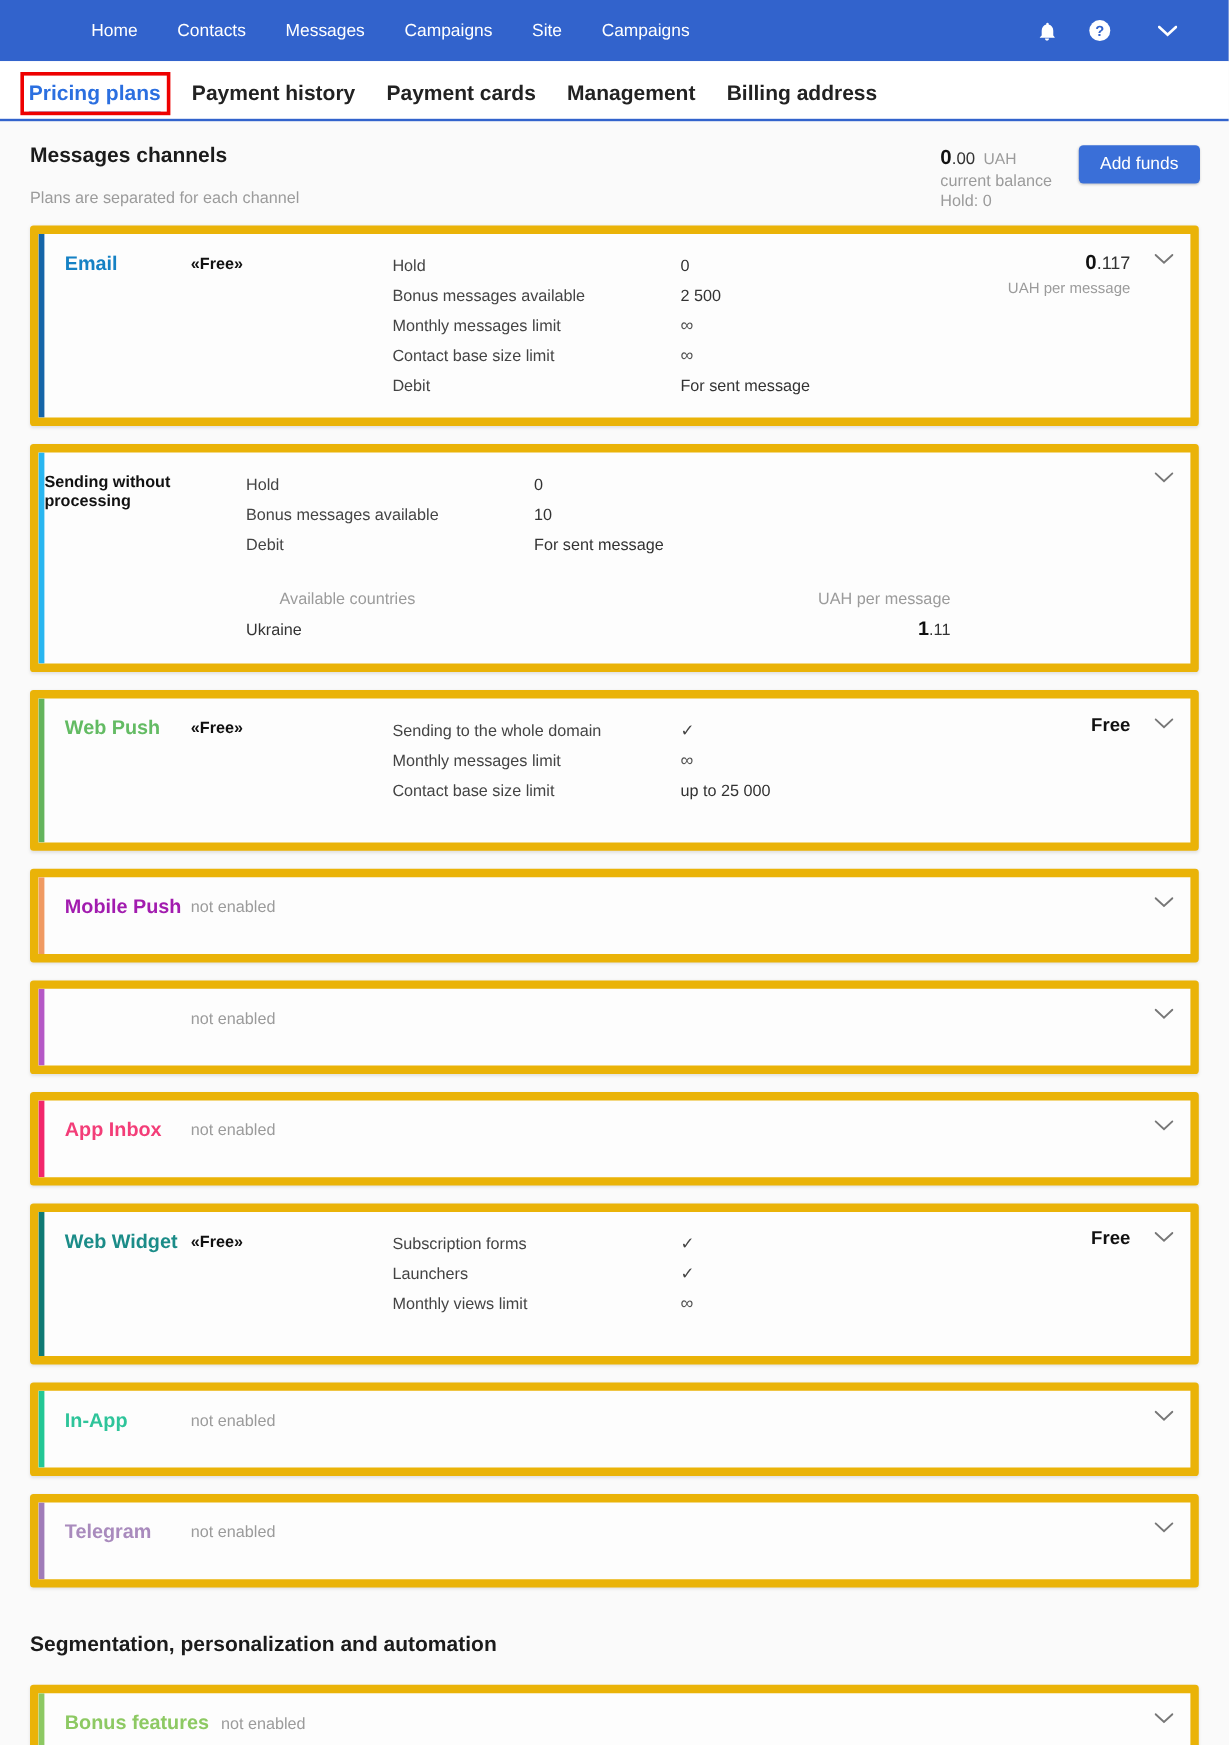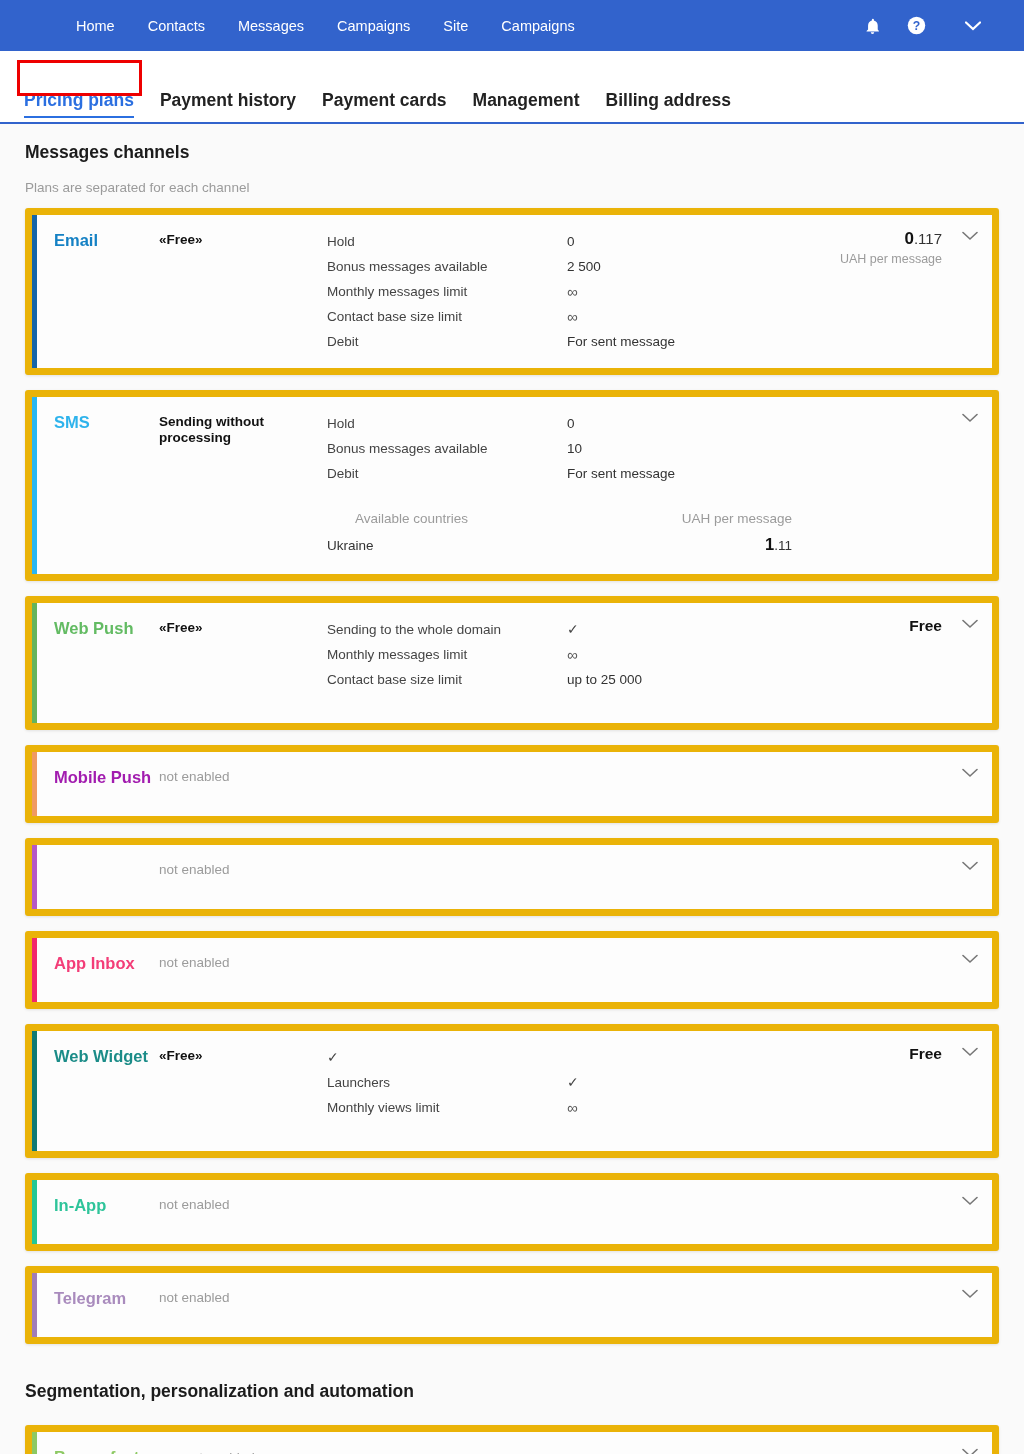--- a/index.html
+++ b/index.html
@@ -39,21 +39,21 @@
     width: 44px; height: 44px;
     display: flex; align-items: center; justify-content: center;
     cursor: pointer;
   }
   .nav-icon svg { display: block; }
   .chev-wrap { width: 70px; height: 44px; display:flex; align-items:center; justify-content:center; cursor:pointer;}
 
   
   .tabbar {
     background: #ffffff;
-    height: 73px;
+    height: 50px;
     position: relative;
     display: flex;
     align-items: flex-end;
     padding-left: 24px;
     border-bottom: 2px solid #3263cc;
   }
   .tab {
     font-size: 17.5px;
     font-weight: bold;
     color: #222222;
@@ -277,20 +277,30 @@
   <div class="tab-highlight" style="border-color: rgb(238, 0, 0);"></div>
 </div>
 
 <div class="page">
 
   <div class="sec-head">
     <div>
       <div class="sec-title">Messages channels</div>
       <div class="sec-sub">Plans are separated for each channel</div>
     </div>
+    <div class="balance-wrap">
+      <div class="balance-block">
+        <div class="bal-line1">
+          <span class="bal-int">0</span><span class="bal-dec">.00</span><span class="bal-cur">UAH</span>
+        </div>
+        <div class="bal-line2">current balance</div>
+        <div class="bal-line3">Hold: 0</div>
+      </div>
+      <button class="addfunds" style="background: rgb(58, 111, 216);">Add funds</button>
+    </div>
   </div>
 
   <div class="cards" id="cards-root">
       <div class="card expanded">
         <div class="accent" style="background: rgb(21, 101, 168);"></div>
         <div class="card-body">
           <div class="ch-name" style="color: rgb(21, 129, 196);">Email</div>
           <div class="ch-plan bold">«Free»</div>
           <div class="ch-specs">
             <div class="spec-row">
@@ -321,21 +331,20 @@
           <div class="chev-btn">
             <svg width="16" height="10" viewBox="0 0 16 10">
               <path d="M1 1.5 L8 8 L15 1.5" stroke="#777" stroke-width="1.6" fill="none" stroke-linecap="round"></path>
             </svg>
           </div>
         </div>
       </div>
       <div class="card expanded">
         <div class="accent" style="background: rgb(41, 182, 240);"></div>
         <div class="card-body">
-          <div class="ch-name" style="color: rgb(46, 179, 236);">SMS</div>
           <div class="ch-plan bold">Sending without processing</div>
           <div class="ch-specs">
             <div class="spec-row">
               <div class="spec-label">Hold</div>
               <div class="spec-value">0</div>
             </div>
             <div class="spec-row">
               <div class="spec-label">Bonus messages available</div>
               <div class="spec-value">10</div>
             </div>
@@ -433,20 +442,21 @@
           </div>
         </div>
       </div>
       <div class="card expanded">
         <div class="accent" style="background: rgb(15, 122, 116);"></div>
         <div class="card-body">
           <div class="ch-name" style="color: rgb(27, 140, 136);">Web Widget</div>
           <div class="ch-plan bold">«Free»</div>
           <div class="ch-specs">
             <div class="spec-row">
+              <div class="spec-label">Subscription forms</div>
               <div class="spec-value check">✓</div>
             </div>
             <div class="spec-row">
               <div class="spec-label">Launchers</div>
               <div class="spec-value check">✓</div>
             </div>
             <div class="spec-row">
               <div class="spec-label">Monthly views limit</div>
               <div class="spec-value inf">∞</div>
             </div>

